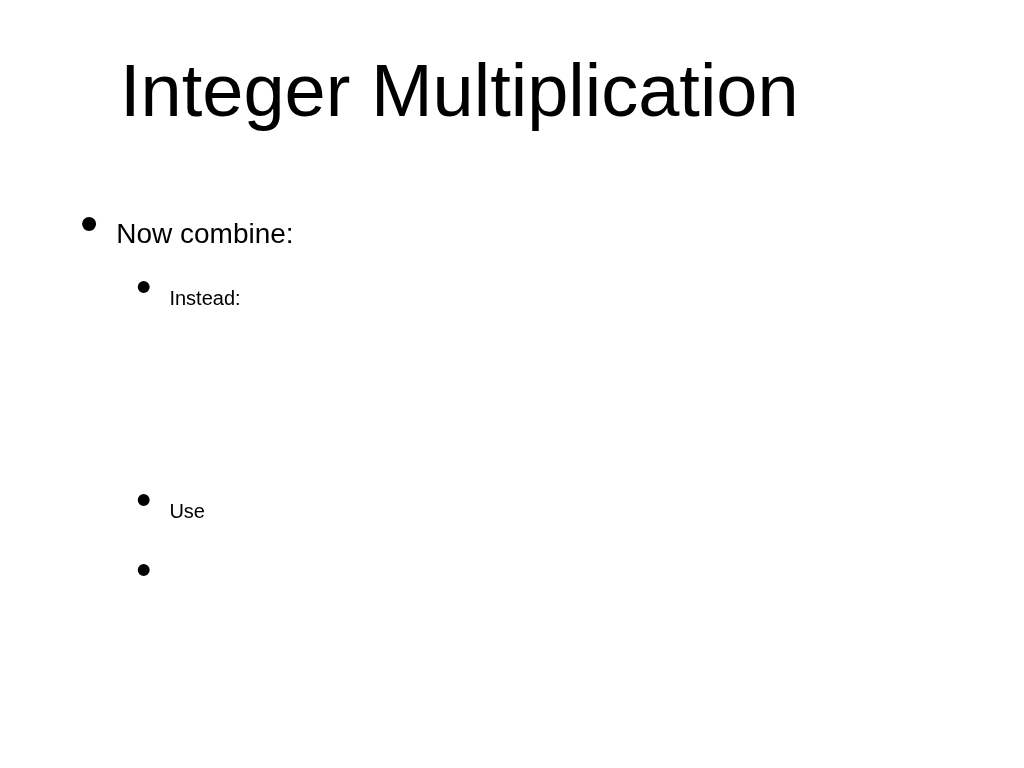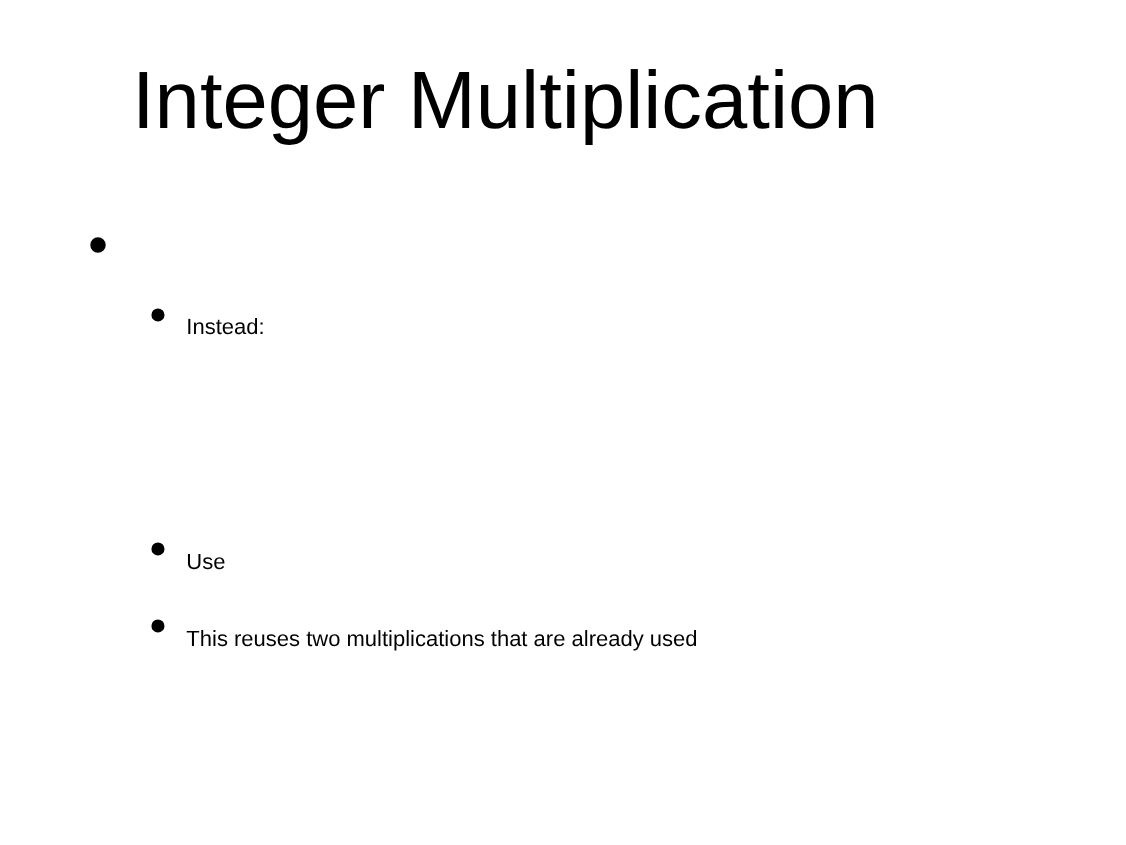--- a/index.html
+++ b/index.html
@@ -71,28 +71,28 @@
       left: 136px;
     }
   </style>
 </head>
 <body>
 
 <h1 class="slide-title">Integer Multiplication</h1>
 
 <div class="bullet-level-1 b1">
   <span class="bullet-dot-1">•</span>
+  <span class="bullet-text-1">Now combine:</span>
 </div>
 
 <div class="bullet-level-2 b2">
   <span class="bullet-dot-2">•</span>
   <span class="bullet-text-2">Instead:</span>
 </div>
 
 <div class="bullet-level-2 b3">
   <span class="bullet-dot-2">•</span>
   <span class="bullet-text-2">Use</span>
 </div>
 
 <div class="bullet-level-2 b4">
   <span class="bullet-dot-2">•</span>
-  <span class="bullet-text-2">This reuses two multiplications that are already used</span>
 </div>
 
 </body></html>

